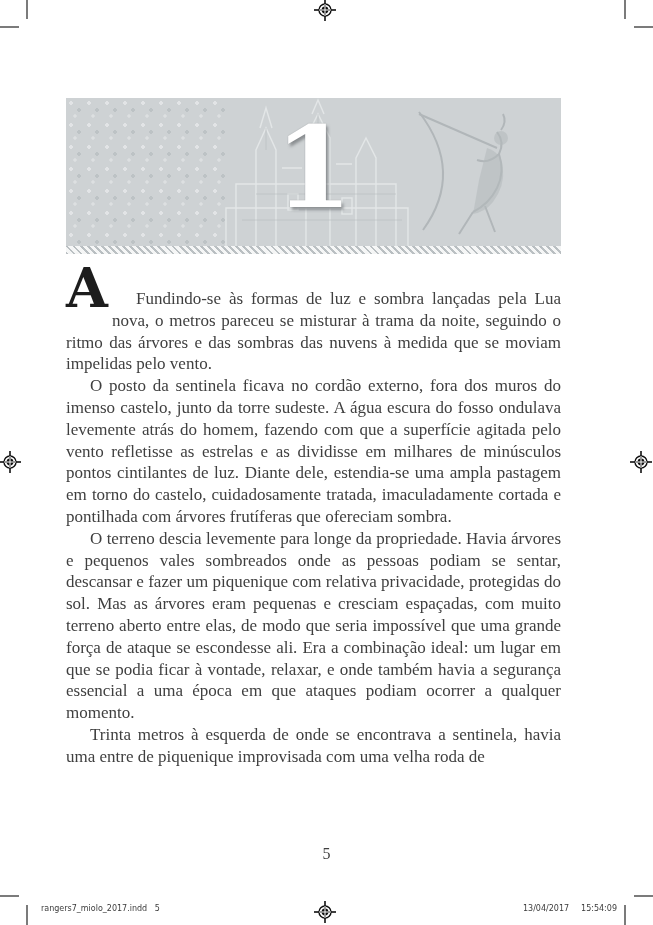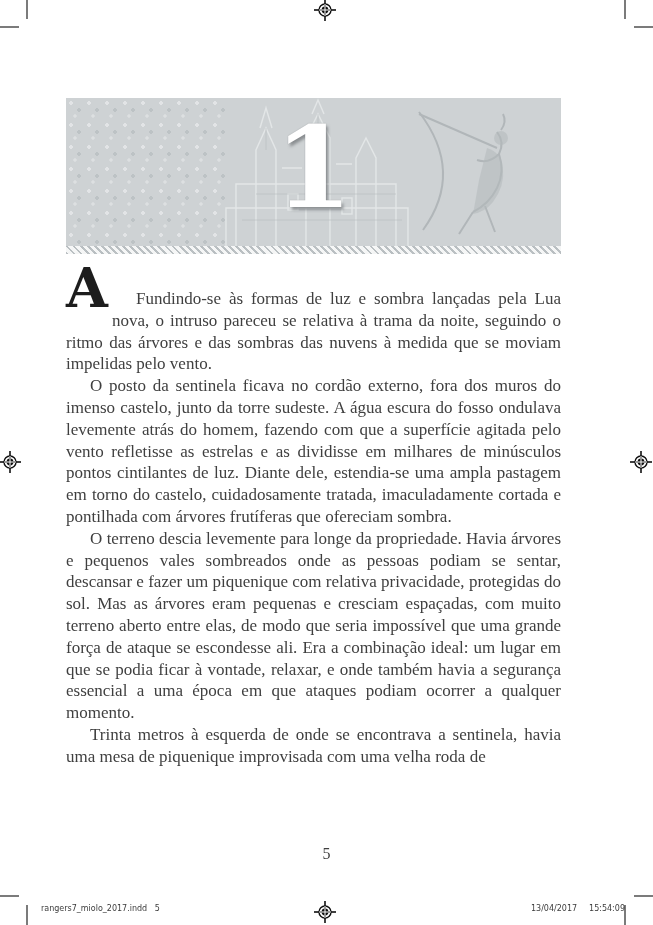--- a/index.html
+++ b/index.html
@@ -70,21 +70,21 @@
     text-align:center;font-size:16px;color:#3f3f3f;
     font-family:"Liberation Serif", serif;
   }
   .slug{
     position:absolute;top:904px;
     font-family:"DejaVu Sans", sans-serif;
     font-size:8px;color:#3c3c3c;
     white-space:pre;
   }
   .slug-left{left:41px;}
-  .slug-right{right:28px;text-align:right;}
+  .slug-right{right:36px;text-align:right;}
   .slug-right .time{margin-left:12px;}
 </style>
 </head>
 <body>
 
 <div class="page">
 
   <div class="crop" style="left:26px;top:0;width:2px;height:19px;"></div>
   <div class="crop" style="left:0;top:26px;width:19px;height:2px;"></div>
   <div class="crop" style="left:624px;top:0;width:2px;height:19px;"></div>
@@ -167,24 +167,24 @@
     <div class="chapter-num">1</div>
     <div class="ornament"></div>
   </div>
 
   <div class="textblock">
     <p class="para first">
       <span class="dropcap">
           <span class="dropcap-g">A</span>
         </span>
     </p>
-    <p class="para">Fundindo-se às formas de luz e sombra lançadas pela Lua nova, o intruso pareceu se relativa à trama da noite, seguindo o ritmo das árvores e das sombras das nuvens à medida que se moviam impelidas pelo vento.</p>
+    <p class="para">Fundindo-se às formas de luz e sombra lançadas pela Lua nova, o metros pareceu se misturar à trama da noite, seguindo o ritmo das árvores e das sombras das nuvens à medida que se moviam impelidas pelo vento.</p>
     <p class="para">O posto da sentinela ficava no cordão externo, fora dos muros do imenso castelo, junto da torre sudeste. A água escura do fosso ondulava levemente atrás do homem, fazendo com que a superfície agitada pelo vento refletisse as estrelas e as dividisse em milhares de minúsculos pontos cintilantes de luz. Diante dele, estendia-se uma ampla pastagem em torno do castelo, cuidadosamente tratada, imaculadamente cortada e pontilhada com árvores frutíferas que ofereciam sombra.</p>
     <p class="para">O terreno descia levemente para longe da propriedade. Havia árvores e pequenos vales sombreados onde as pessoas podiam se sentar, descansar e fazer um piquenique com relativa privacidade, protegidas do sol. Mas as árvores eram pequenas e cresciam espaçadas, com muito terreno aberto entre elas, de modo que seria impossível que uma grande força de ataque se escondesse ali. Era a combinação ideal: um lugar em que se podia ficar à vontade, relaxar, e onde também havia a segurança essencial a uma época em que ataques podiam ocorrer a qualquer momento.</p>
-    <p class="para">Trinta metros à esquerda de onde se encontrava a sentinela, havia uma mesa de piquenique improvisada com uma velha roda de</p>
+    <p class="para">Trinta metros à esquerda de onde se encontrava a sentinela, havia uma entre de piquenique improvisada com uma velha roda de</p>
   </div>
 
   <div class="pagenum">5</div>
 
   <div class="slug slug-left">rangers7_miolo_2017.indd   5</div>
   <div class="slug slug-right"><span>13/04/2017</span><span class="time">15:54:09</span></div>
 
 </div>
 
 </body></html>

